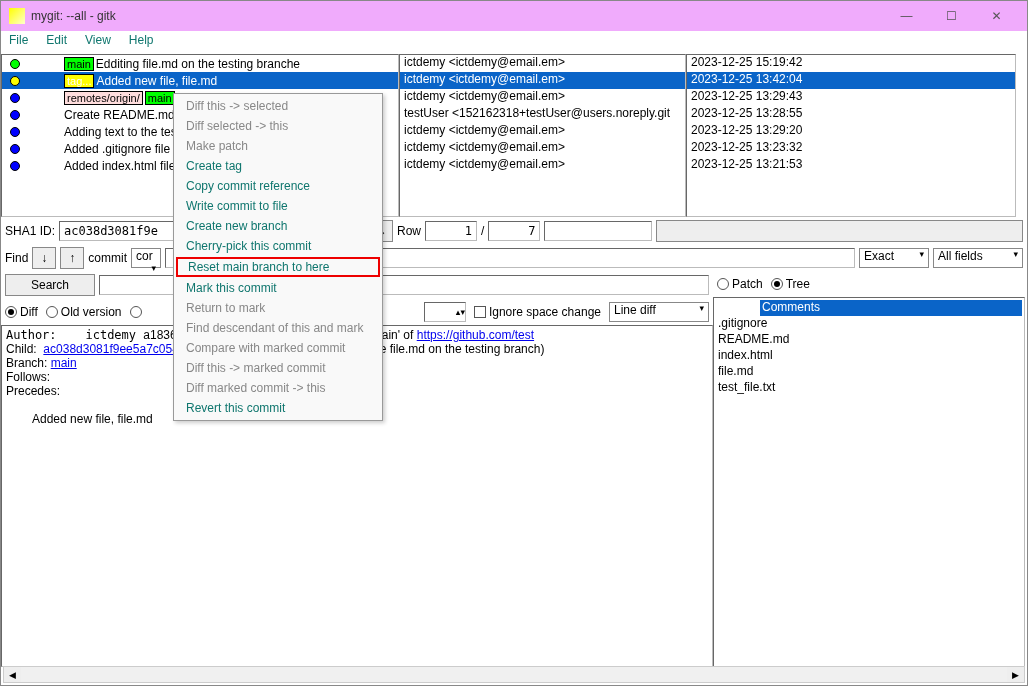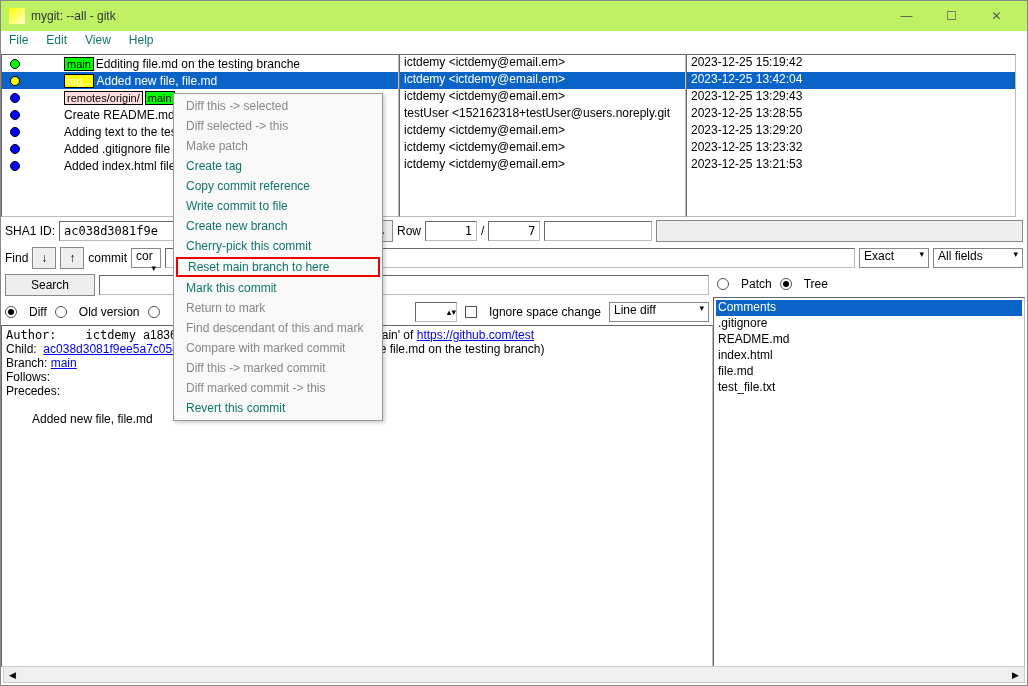--- a/index.html
+++ b/index.html
@@ -1,17 +1,17 @@
 <!DOCTYPE html>
 <html><head>
 <meta charset="utf-8">
 <style>
   * { box-sizing: border-box; margin: 0; padding: 0; font-family: "Segoe UI", Tahoma, sans-serif; font-size: 12px; }
   body { background: #fff; width: 1028px; height: 686px; border: 1px solid #888; position: relative; overflow: hidden; }
-  .titlebar { height: 30px; background: #bef264; display: flex; align-items: center; padding: 8px 8px; }
+  .titlebar { height: 30px; background: #f0abfc; display: flex; align-items: center; padding: 8px 8px; }
   .titlebar .title { flex: 1; color: #333; }
   .titlebar .icon { width: 16px; height: 16px; background: linear-gradient(135deg,#ff0,#ffc); margin-right: 6px; }
   .winbtns { display: flex; }
   .winbtn { width: 45px; height: 30px; display: flex; align-items: center; justify-content: center; color: #555; }
   .menubar { display: flex; padding: 2px 8px; height: 22px; }
   .menubar span { margin-right: 18px; color: #0f766e; }
   .workarea { display: flex; flex-direction: column; height: 617px; }
   .panes { display: flex; height: 164px; border-top: 1px solid #fff; }
   .pane { background: #fff; border: 1px inset #bbb; overflow: hidden; font-family: "Segoe UI", sans-serif; font-size: 12px; }
   .pane1 { width: 398px; }
@@ -36,30 +36,30 @@
   .findinput { flex: 1; border: 1px inset #bbb; height: 20px; }
   .select { border: 1px solid #888; background: #fff; height: 20px; padding: 0 16px 0 4px; position: relative; }
   .select::after { content: "▾"; position: absolute; right: 4px; font-size: 9px; }
   .lower { display: flex; height: 396px; }
   .left { width: 712px; display: flex; flex-direction: column; }
   .right { width: 312px; display: flex; flex-direction: column; }
   .searchrow { display: flex; align-items: center; gap: 4px; height: 28px; padding: 2px 4px; }
   .searchbtn { border: 1px solid #888; background: #eee; height: 22px; width: 90px; text-align: center; line-height: 20px; }
   .searchfield { flex: 1; border: 1px inset #bbb; height: 20px; }
   .optrow { display: flex; align-items: center; gap: 8px; height: 26px; padding: 2px 4px; font-size: 12px; }
-  .radio, .check { display: flex; align-items: center; gap: 12px; }
+  .radio, .check { display: flex; align-items: center; gap: 3px; }
   .rc { width: 12px; height: 12px; border-radius: 50%; border: 1px solid #555; display: inline-flex; align-items: center; justify-content: center; }
   .rc.sel::after { content: ""; width: 6px; height: 6px; border-radius: 50%; background: #000; }
   .cb { width: 12px; height: 12px; border: 1px solid #555; }
   .spinner { border: 1px inset #bbb; height: 20px; width: 42px; display: flex; align-items: center; }
   .diffview { flex: 1; border: 1px inset #bbb; background: #fff; font-family: Consolas, monospace; font-size: 12px; padding: 2px 4px; overflow: hidden; white-space: pre; }
   .diffview a { color: #00e; text-decoration: underline; }
   .filelist { flex: 1; border: 1px inset #bbb; background: #fff; padding: 2px; }
   .filelist div { height: 16px; padding-left: 2px; }
-  .filelist div.sel { background: #0a64c8; color: #fff; }
+  .filelist div.sel { background: #0a64c8; color: #fff; margin-left: 44px; }
   .scrollbar-h { position: absolute; bottom: 2px; left: 2px; right: 2px; height: 17px; background: #f0f0f0; border: 1px solid #ccc; display: flex; }
   .scrollbar-h .arr { width: 17px; background: #eee; display: flex; align-items: center; justify-content: center; font-size: 9px; }
   .ctxmenu { position: absolute; left: 172px; top: 92px; width: 210px; background: #f9f9f9; border: 1px solid #999; box-shadow: 2px 2px 4px rgba(0,0,0,0.2); padding: 2px 0; }
   .ctxmenu div { padding: 3px 12px; font-size: 12px; color: #0f766e; }
   .ctxmenu div.disabled { color: #888; }
   .ctxmenu div.highlight { border: 2px solid #e00; margin: 1px 2px; padding: 1px 10px; }
   .dot { width: 10px; height: 10px; border-radius: 50%; display: inline-block; }
 </style>
 </head>
 <body>

